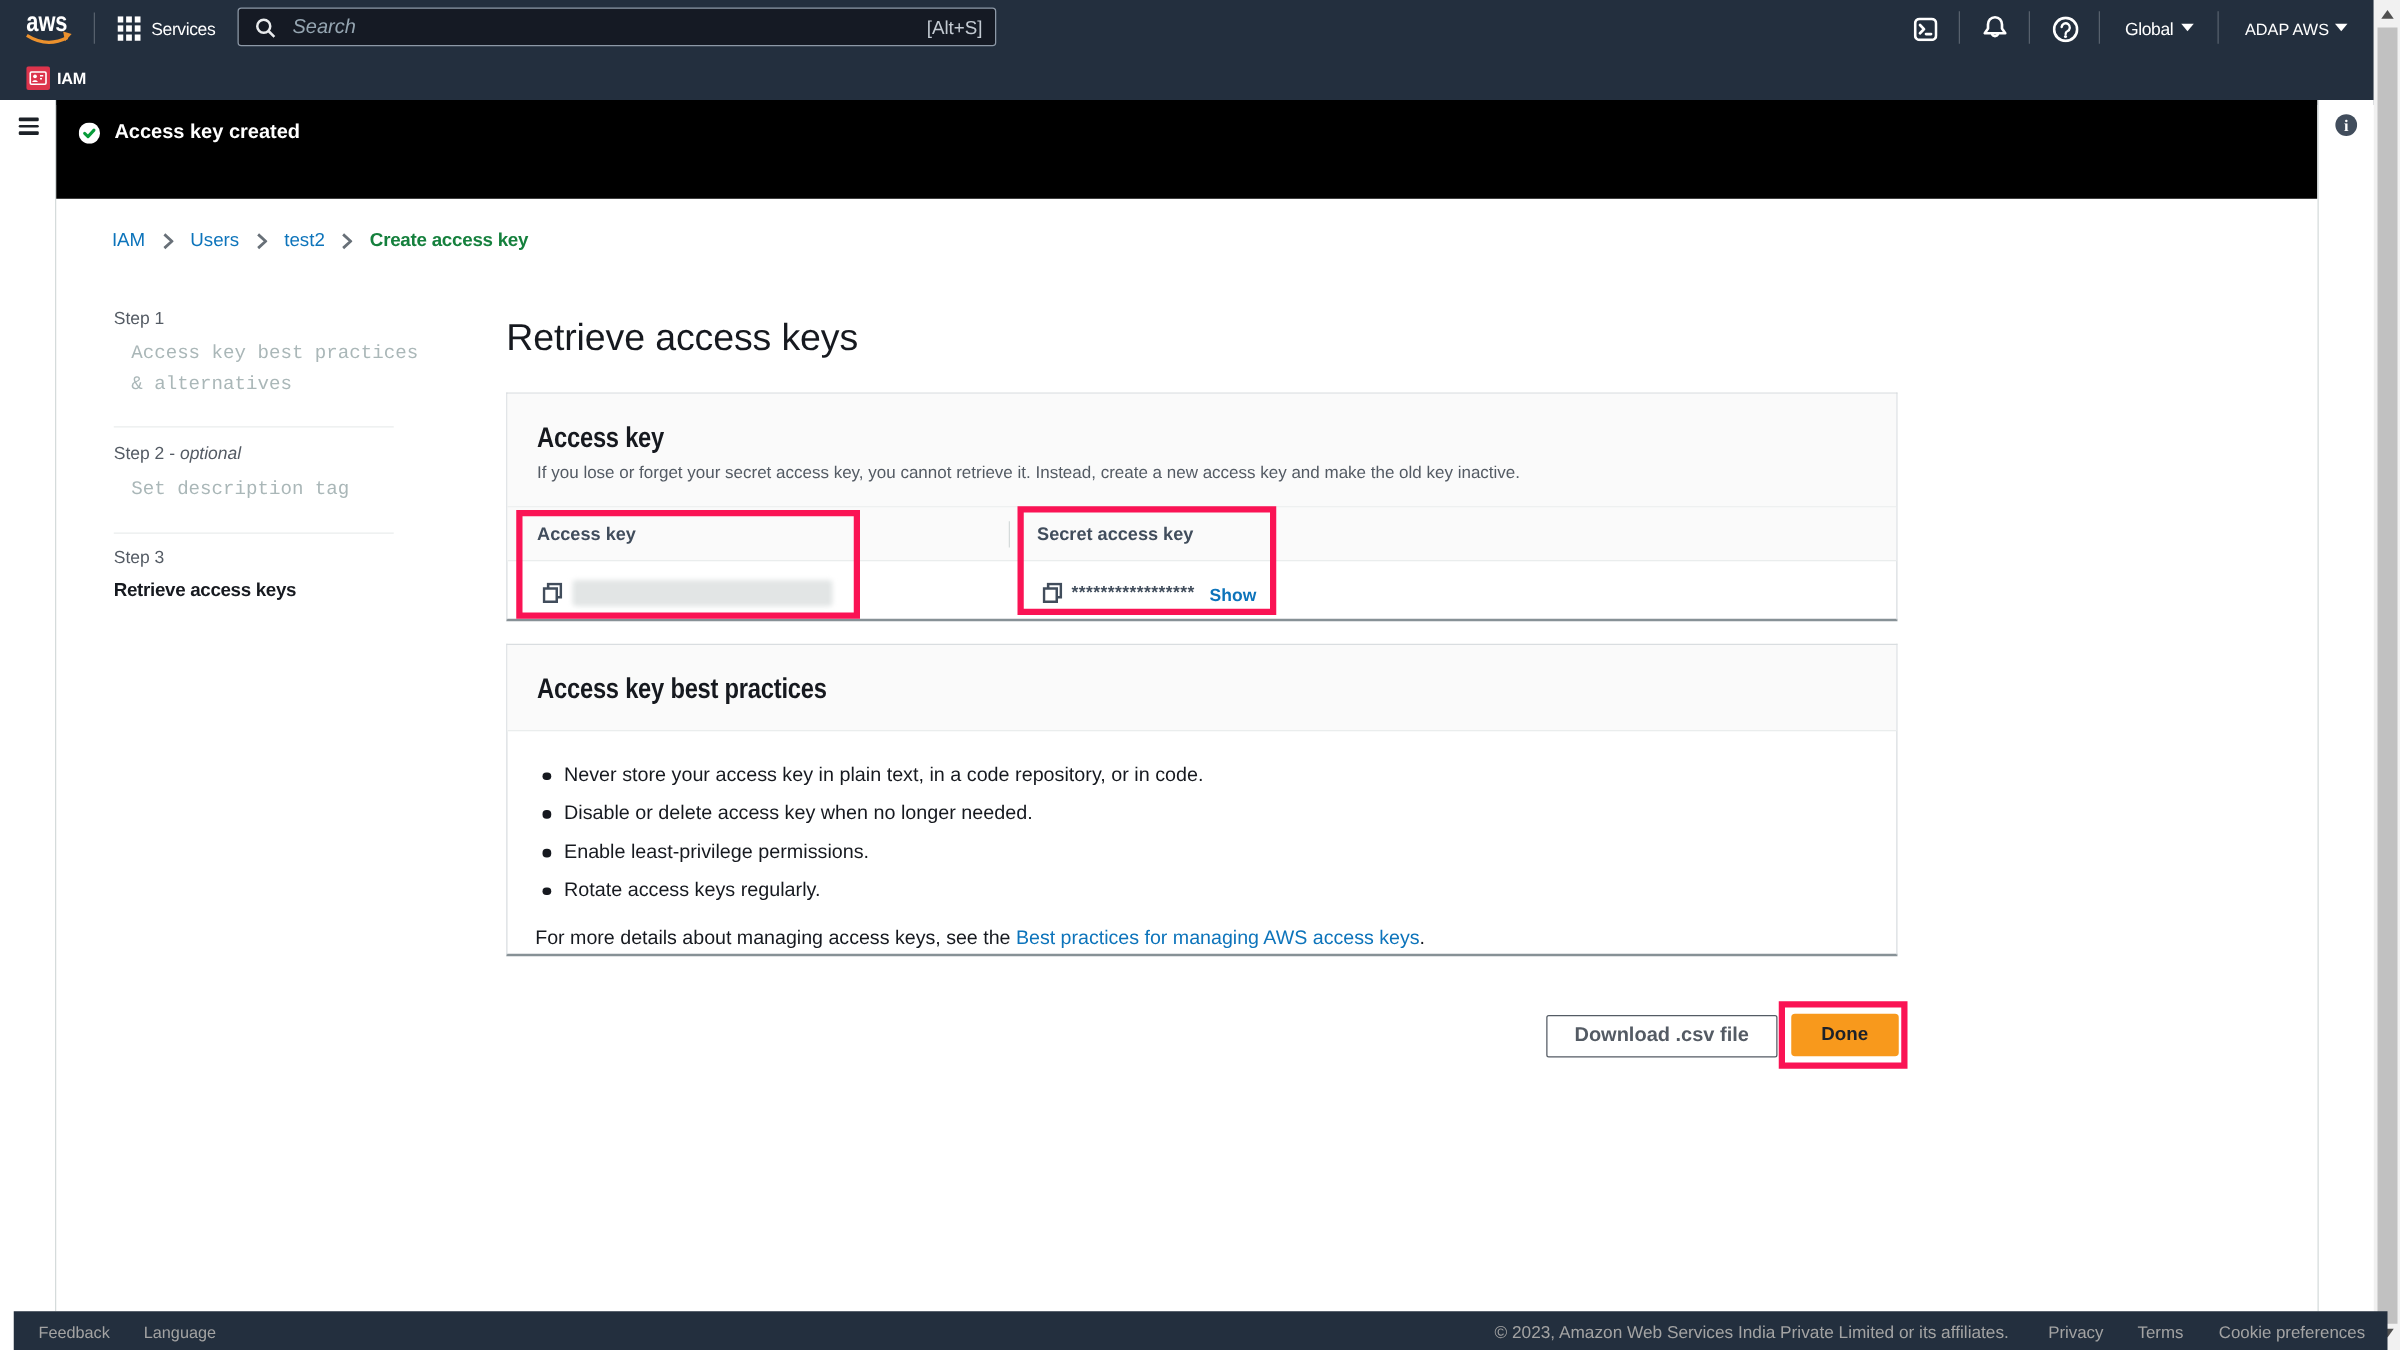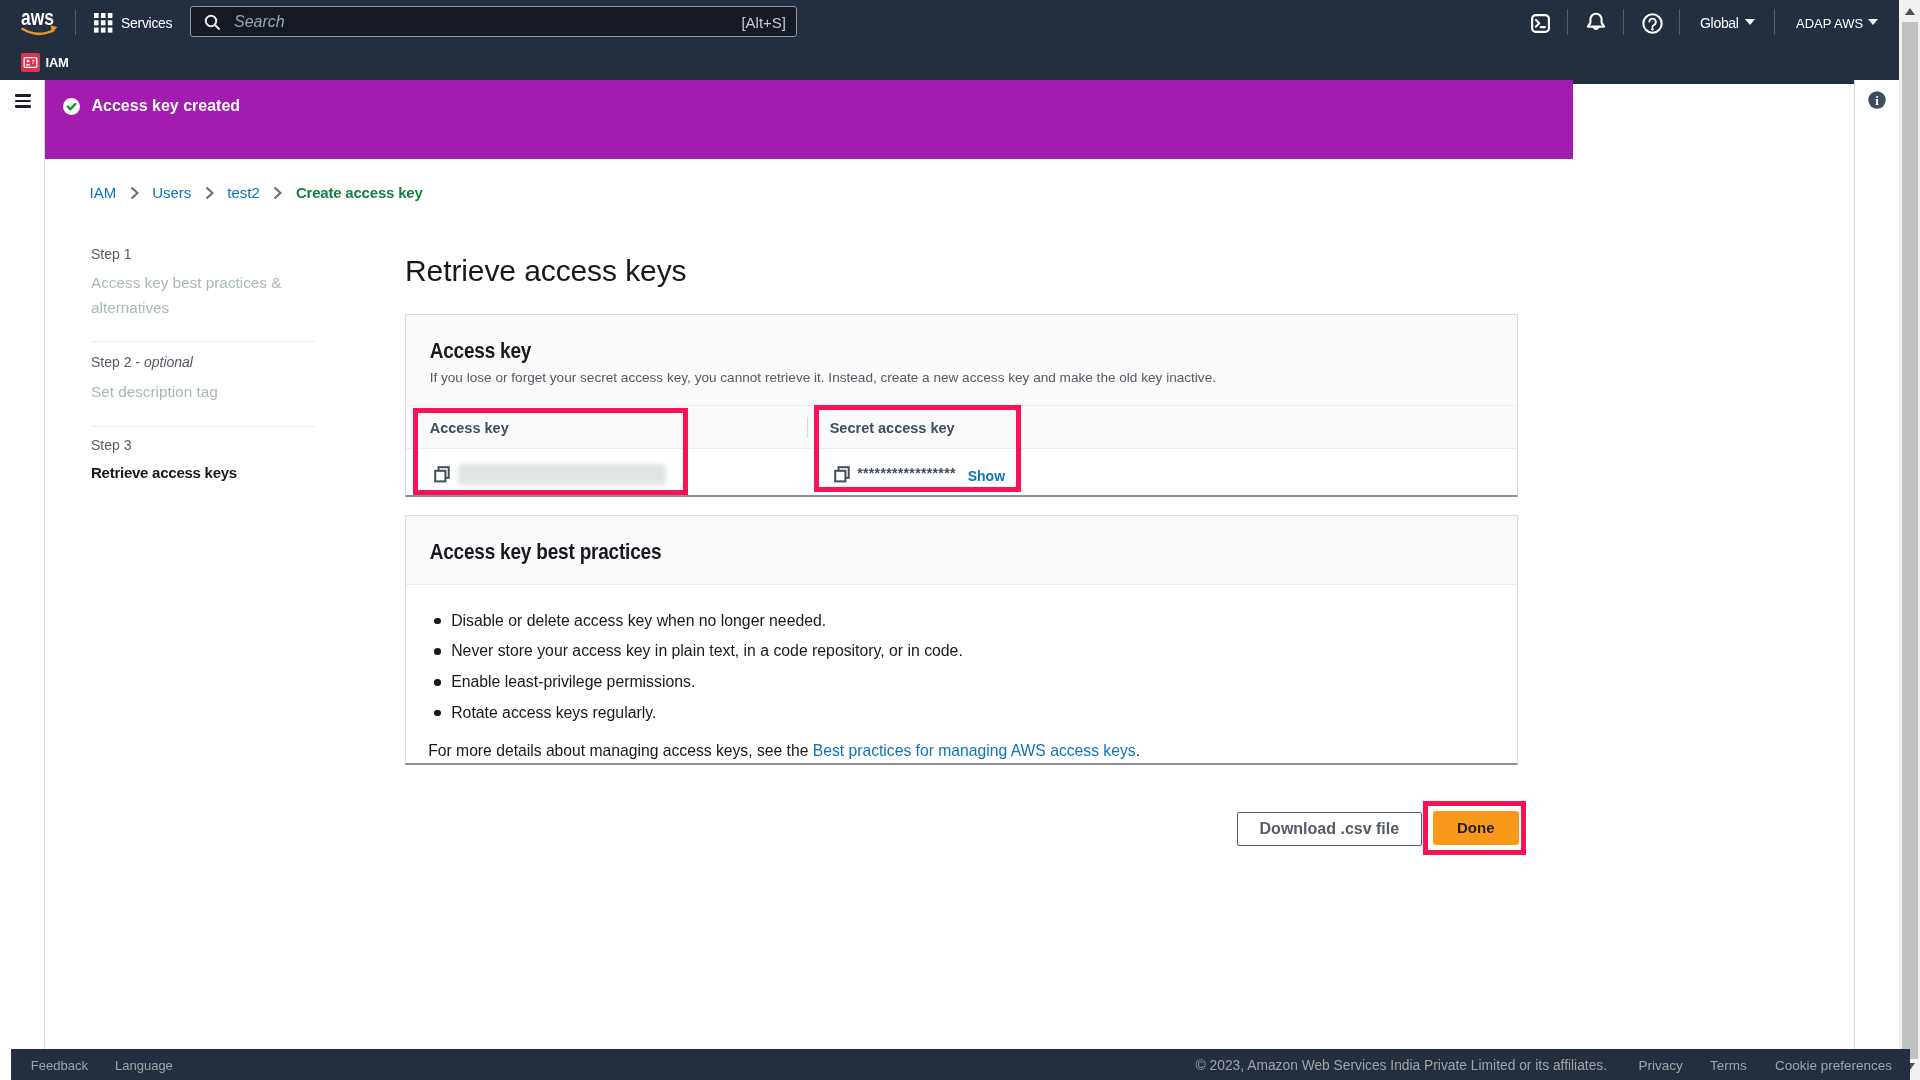--- a/index.html
+++ b/index.html
@@ -17,40 +17,40 @@
   #searchbox .ph { position:absolute; left:43px; top:6px; font-size:16px; font-style:italic; color:#95a5b1; }
   #searchbox .alt { position:absolute; right:10px; top:7px; font-size:15px; color:#c3cad2; }
 
   .caret { position:absolute; width:0; height:0; border-left:5px solid transparent; border-right:5px solid transparent; border-top:6px solid #fff; }
 
   
   #leftstrip { position:absolute; left:0; top:80px; width:45px; height:969px; background:#fff; border-right:1px solid #d5dbdb; }
   .hbar { position:absolute; left:15px; width:16px; height:2.5px; background:#1c2127; border-radius:1px; }
 
   
-  #flash { position:absolute; left:45px; top:80px; width:1528px; height:79px; background:#a21caf; }
+  #flash { position:absolute; left:45px; top:80px; width:1809px; height:79px; background:#000000; }
   #flash .t1 { position:absolute; left:46.5px; top:17.2px; color:#fff; font-size:16px; font-weight:bold; }
   #flash .t2 { position:absolute; left:46.5px; top:40.9px; color:#fff; font-size:15.7px; }
 
   
   #rightpanel { position:absolute; left:1854px; top:80px; width:45px; height:969px; background:#fff; border-left:1px solid #d5dbdb; }
 
   
   #scrollbar { position:absolute; left:1899px; top:0; width:21px; height:1080px; background:#f1f1f1; }
   #scrollbar .thumb { position:absolute; left:2.5px; top:22px; width:16px; height:1037px; background:#c1c1c1; }
   .sarrow { position:absolute; left:5.5px; width:0; height:0; border-left:5px solid transparent; border-right:5px solid transparent; }
 
   
   #crumbs { position:absolute; left:89.5px; top:184px; font-size:15px; color:#16191f; display:flex; align-items:center; gap:13.5px; }
   #crumbs span.lnk { color:#0d74bb; }
   #crumbs .cur { color:#15803d; font-weight:bold; letter-spacing:-0.2px; }
 
   
   .steplabel { position:absolute; left:91px; font-size:14px; color:#545b64; }
-  .steptitle-dim { position:absolute; left:91px; width:235px; font-size:15.3px; line-height:25.4px; color:#aab7b8; }
+  .steptitle-dim { position:absolute; left:105px; width:235px; font-size:15.3px; line-height:25.4px; color:#aab7b8;font-family:Liberation Mono, monospace; }
   .stepdiv { position:absolute; left:91px; width:224px; height:1px; background:#eaeded; }
 
   
   h1#title { position:absolute; left:405px; top:253.5px; font-size:30px; font-weight:400; letter-spacing:-0.1px; color:#16191f; }
 
   .card { position:absolute; left:404.7px; width:1113.3px; background:#fff; border:1px solid #d9dde0; border-bottom:2px solid #879196; }
   .cardhead { background:#fafafa; border-bottom:1px solid #eaeded; }
   .card h2 { font-size:19px; font-weight:bold; color:#16191f; letter-spacing:-0.2px; transform:scaleY(1.2); transform-origin:left top; }
 
   #card1 { top:314.4px; height:183px; }
@@ -234,22 +234,22 @@
       <rect x="1.2" y="4.8" width="10.2" height="10.6" fill="#fff" stroke="#414d5c" stroke-width="2"></rect>
     </svg>
     <div class="stars">*****************</div>
     <div class="show">Show</div>
   </div>
 
   <div class="card" id="card2">
     <div class="cardhead"></div>
     <h2>Access key best practices</h2>
     <ul>
+      <li>Never store your access key in plain text, in a code repository, or in code.</li>
       <li>Disable or delete access key when no longer needed.</li>
-      <li>Never store your access key in plain text, in a code repository, or in code.</li>
       <li>Enable least-privilege permissions.</li>
       <li>Rotate access keys regularly.</li>
     </ul>
     <div class="more">For more details about managing access keys, see the <a>Best practices for managing AWS access keys</a>.</div>
   </div>
 
   <div id="btn-csv">Download .csv file</div>
   <div class="pinkbox" style="left:1423px;top:801px;width:103px;height:54.4px"></div>
   <div id="btn-done">Done</div>
 

